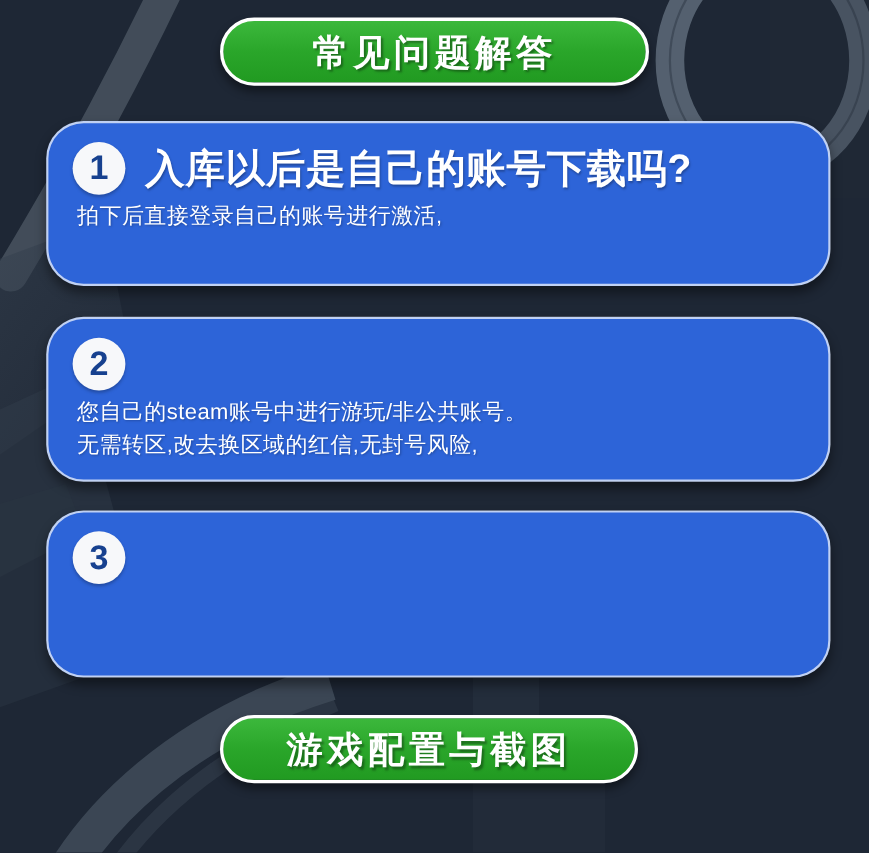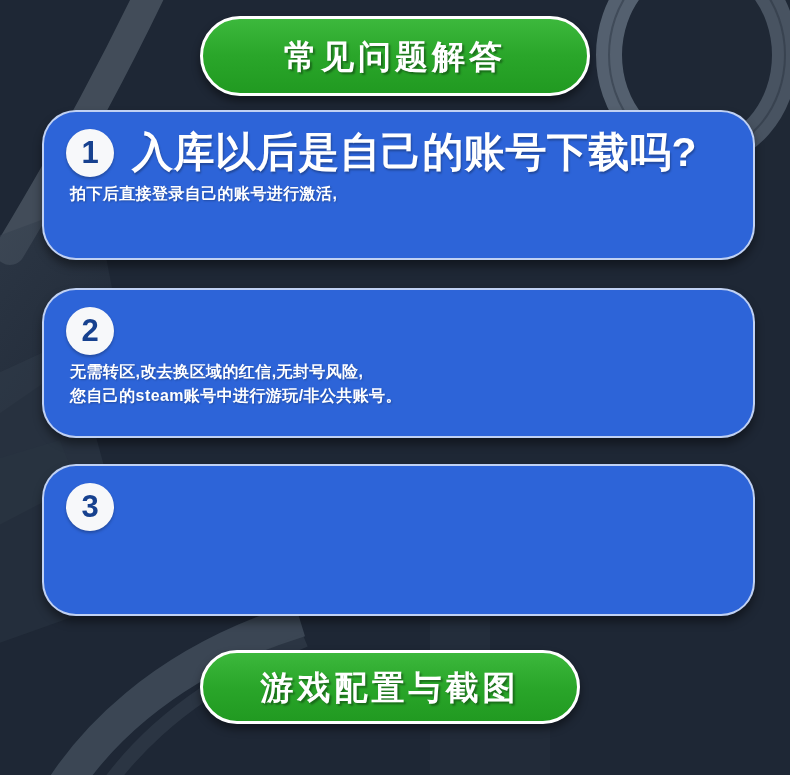--- a/index.html
+++ b/index.html
@@ -29,22 +29,22 @@
   }
   .pill-label{
     color:#ffffff;
     font-weight:bold;
     font-size:33px;
     letter-spacing:4px;
     text-shadow:2px 2px 2px rgba(0,0,0,.35);
     white-space:nowrap;
     line-height:1;
   }
-  #pill-top{left:200px;top:16px;width:390px;height:80px;text-align:center;}
-  #pill-bottom{left:200px;top:650px;width:380px;height:74px;}
+  #pill-top{left:200px;top:16px;width:390px;height:62px;text-align:center;}
+  #pill-bottom{left:200px;top:650px;width:380px;height:62px;}
 
   
   .faq-card{
     position:absolute;
     z-index:2;
     left:42px;
     width:713px;
     background:#2d64d8;
     border:2px solid rgba(255,255,255,.70);
     border-radius:34px;
@@ -67,31 +67,31 @@
   .badge-num{
     color:#17418f;
     font-weight:bold;
     font-size:31px;
     line-height:1;
     padding-bottom:2px;
   }
   .q-title{
     color:#ffffff;
     font-weight:bold;
-    font-size:41px;
+    font-size:36px;
     line-height:1.1;
     letter-spacing:.5px;
     text-shadow:1px 2px 2px rgba(0,0,0,.28);
     white-space:nowrap;
   }
   .answer{margin-left:4px;margin-top:2px;}
   .a-line{
     color:#ffffff;
-    font-weight:bold;
-    font-size:16px;
+    font-weight:normal;
+    font-size:20px;
     line-height:1.52;
     letter-spacing:.4px;
     text-shadow:1px 1px 2px rgba(0,0,0,.25);
     white-space:nowrap;
   }
 </style>
 </head>
 <body>
 
 <div id="stage">
@@ -146,22 +146,22 @@
     </div>
   </div>
 
   <div class="faq-card" id="faq-card-2">
     <div class="card-head">
       <div class="badge">
         <span class="badge-num">2</span>
       </div>
     </div>
     <div class="answer">
+      <div class="a-line">您自己的steam账号中进行游玩/非公共账号。</div>
       <div class="a-line">无需转区,改去换区域的红信,无封号风险,</div>
-      <div class="a-line">您自己的steam账号中进行游玩/非公共账号。</div>
     </div>
   </div>
 
   <div class="faq-card" id="faq-card-3">
     <div class="card-head">
       <div class="badge">
         <span class="badge-num">3</span>
       </div>
     </div>
   </div>

